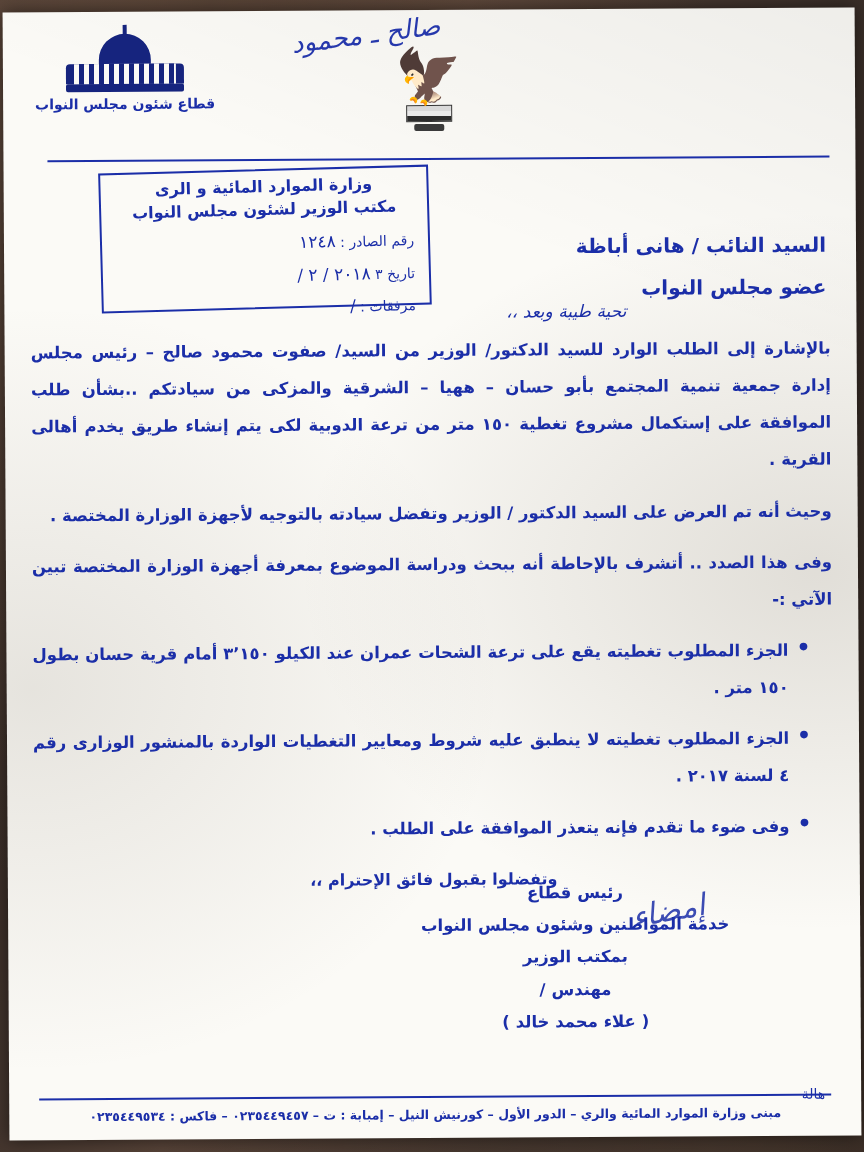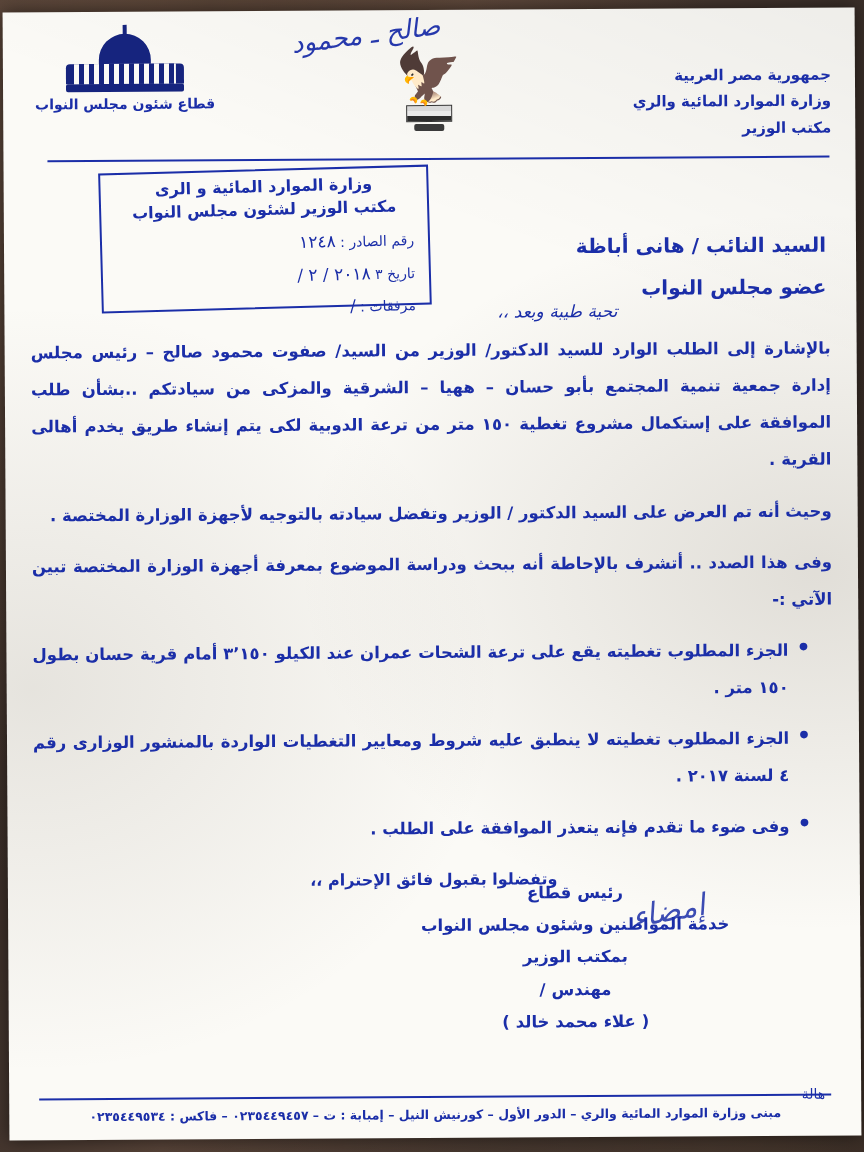--- a/index.html
+++ b/index.html
@@ -207,21 +207,21 @@
     right: 30px;
     top: 216px;
     text-align: right;
     color: #1b2ea8;
     font-weight: bold;
     font-size: 20px;
     line-height: 2.1;
   }
   .salutation {
     position: absolute;
-    right: 239px;
+    right: 230px;
     top: 292px;
     color: #1b2ea8;
     font-family: "DejaVu Serif", "Liberation Serif", serif;
     font-size: 17px;
     font-style: italic;
   }
 
   
   .body {
     position: absolute;
@@ -323,25 +323,20 @@
 </head>
 <body>
 
 <div class="backdrop"></div>
 
 <div class="page">
   <div class="inner">
 
     <div class="header">
 
-      <div class="hdr-right">
-        <div>جمهورية مصر العربية</div>
-        <div>وزارة الموارد المائية والري</div>
-        <div>مكتب الوزير</div>
-      </div>
 
       <div class="emblem">
         <div class="eagle">🦅</div>
         <div class="flagbar"></div>
         <div class="pedestal"></div>
       </div>
 
       <div class="hdr-left">
         <div class="dome">
           <div class="cap"></div>

